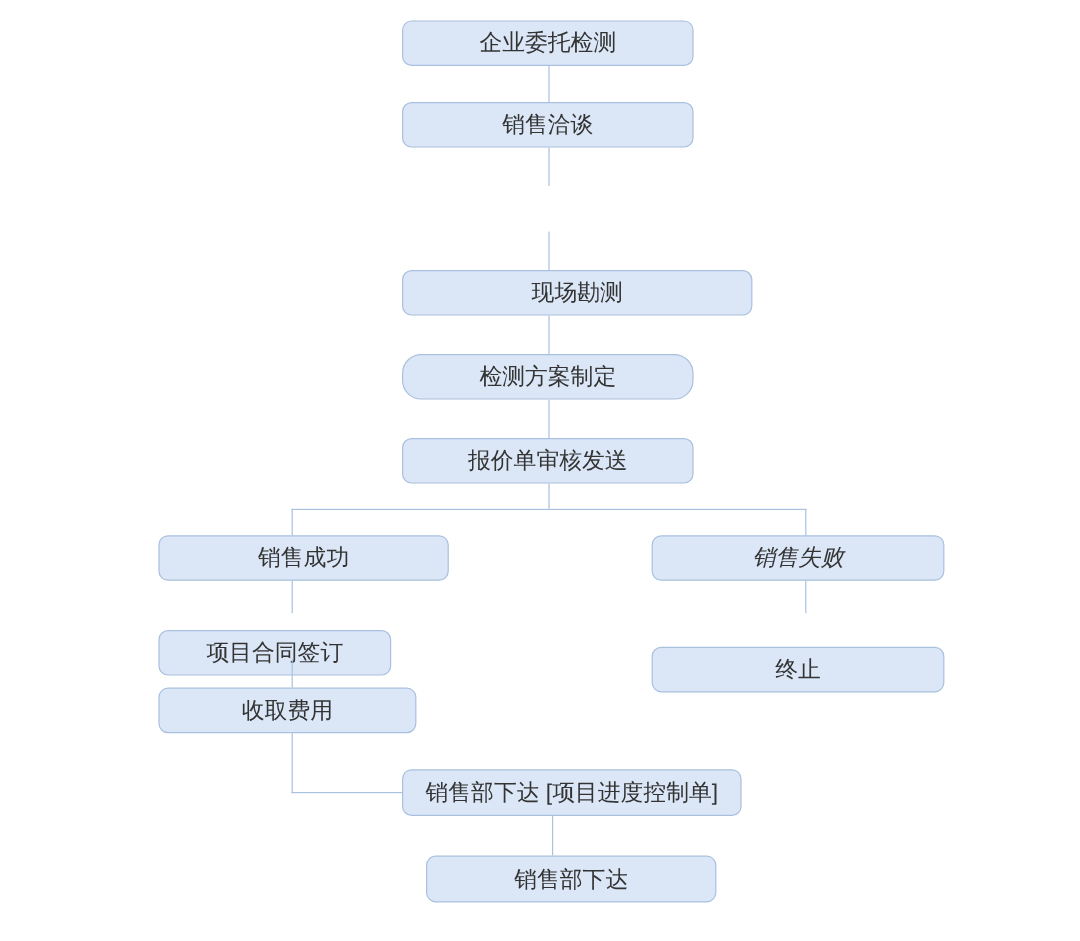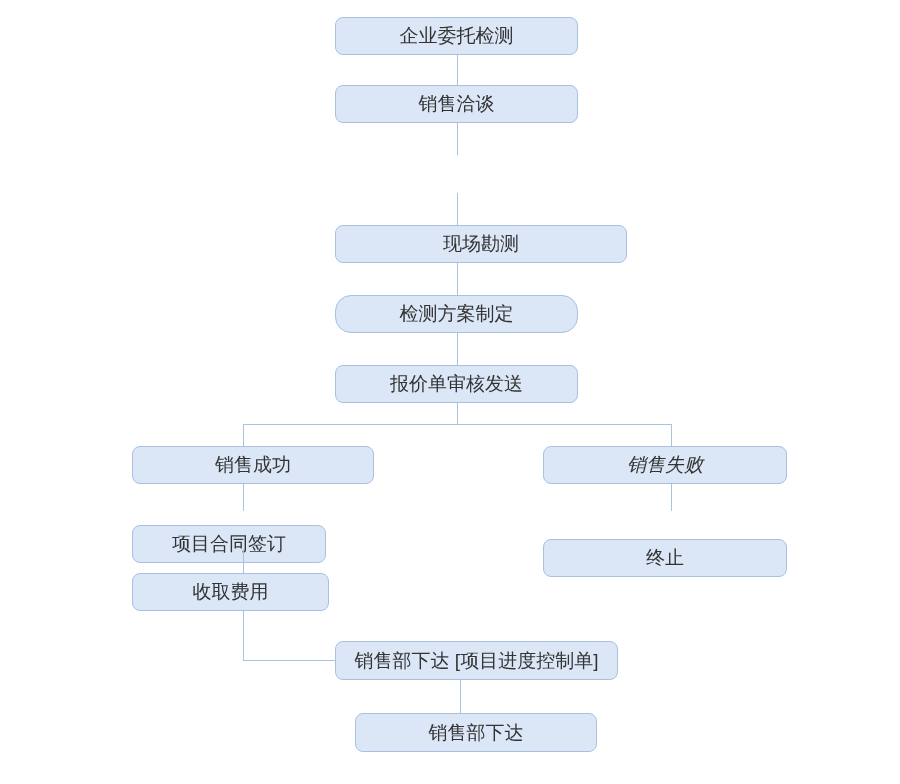--- a/index.html
+++ b/index.html
@@ -53,21 +53,21 @@
   <div class="node" style="left:335px; top:365px; width:243px; height:38px;">报价单审核发送</div>
 
   <div class="node" style="left:132px; top:446px; width:242px; height:38px;">销售成功</div>
 
   <div class="node" style="left:543px; top:446px; width:244px; height:38px;font-style:italic;">销售失败</div>
 
   <div class="node" style="left:132px; top:511px; width:194px; height:38px;margin-top:14px;">项目合同签订</div>
 
   <div class="node" style="left:543px; top:539px; width:244px; height:38px;">终止</div>
 
-  <div class="node" style="left:132px; top:573px; width:197px; height:38px;">收取费用</div>
+  <div class="node" style="left:132px; top:573px; width:215px; height:38px;">收取费用</div>
 
   <div class="node" style="left:335px; top:641px; width:283px; height:39px;">销售部下达 [项目进度控制单]</div>
 
   <div class="node" style="left:355px; top:713px; width:242px; height:39px;">销售部下达</div>
 
   <div class="edge v" style="left:457px; top:55px;  height:30px;"></div>
   <div class="edge v" style="left:457px; top:123px; height:32px;"></div>
   <div class="edge v" style="left:457px; top:193px; height:32px;"></div>
   <div class="edge v" style="left:457px; top:263px; height:32px;"></div>
   <div class="edge v" style="left:457px; top:333px; height:32px;"></div>

